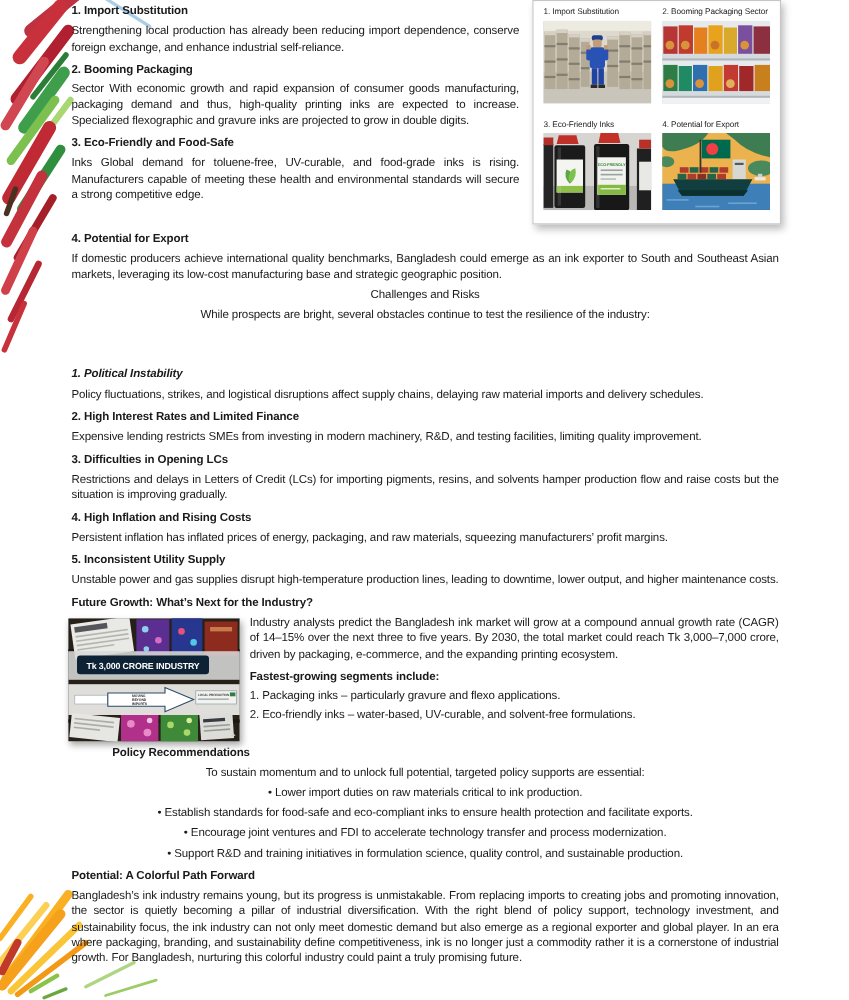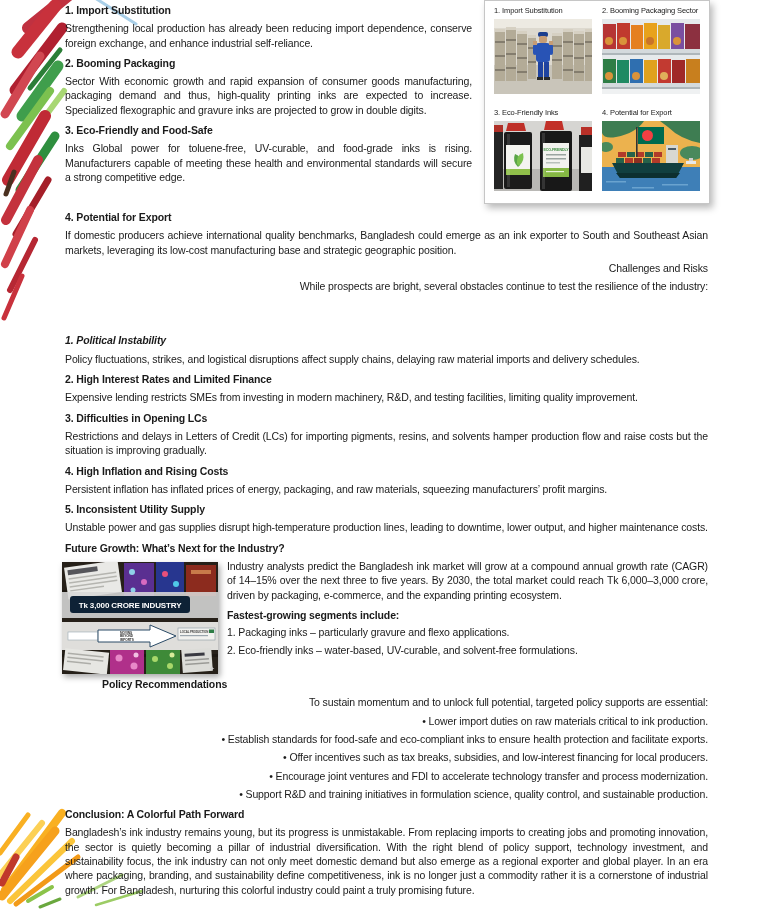--- a/index.html
+++ b/index.html
@@ -4,21 +4,21 @@
 <style>
   html,body{margin:0;padding:0;background:#ffffff;}
   .page{position:relative;width:772px;height:909px;background:#fff;overflow:hidden;
         font-family:"Liberation Sans", sans-serif;color:#1a1a1a;}
   .splash{position:absolute;pointer-events:none;}
   .splash-tl{left:0;top:-6px;}
   .splash-bl{left:0;top:795px;}
   .content{position:absolute;left:65px;top:0;width:643px;padding-top:3px;
            font-size:10.5px;line-height:14.3px;letter-spacing:-0.12px;}
   .content p{margin:4px 0 0;text-align:justify;}
-  .content p.line{text-align:right;}
+  .content p.line{text-align:center;}
   .h{font-weight:bold;margin:6px 0 0;}
   .h.first{margin-top:0;}
   .h.italic{font-style:italic;margin-top:40px;}
   .h.clear-r{clear:right;}
   .h.clear-l{clear:left;padding-left:37px;}
   .seg{margin:3px 0 0 !important;text-align:left;}
   
   .card{float:right;width:226px;box-sizing:border-box;background:#fff;
         border:1px solid #c6c6c6;box-shadow:3px 4px 7px rgba(0,0,0,.28);
         margin:-3px -2px 6px 12px;padding:3px 9px 12px;}
@@ -271,21 +271,21 @@
       </div>
     </div>
 
     <div class="h first">1. Import Substitution</div>
     <p>Strengthening local production has already been reducing import dependence, conserve foreign exchange, and enhance industrial self-reliance.</p>
 
     <div class="h">2. Booming Packaging</div>
     <p>Sector With economic growth and rapid expansion of consumer goods manufacturing, packaging demand and thus, high-quality printing inks are expected to increase. Specialized flexographic and gravure inks are projected to grow in double digits.</p>
 
     <div class="h">3. Eco-Friendly and Food-Safe</div>
-    <p>Inks Global power for toluene-free, UV-curable, and food-grade inks is rising. Manufacturers capable of meeting these health and environmental standards will secure a strong competitive edge.</p>
+    <p>Inks Global demand for toluene-free, UV-curable, and food-grade inks is rising. Manufacturers capable of meeting these health and environmental standards will secure a strong competitive edge.</p>
 
     <div class="h clear-r">4. Potential for Export</div>
     <p>If domestic producers achieve international quality benchmarks, Bangladesh could emerge as an ink exporter to South and Southeast Asian markets, leveraging its low-cost manufacturing base and strategic geographic position.</p>
 
     <p class="line">Challenges and Risks</p>
     <p class="line">While prospects are bright, several obstacles continue to test the resilience of the industry:</p>
 
     <div class="h italic">1. Political Instability</div>
     <p>Policy fluctuations, strikes, and logistical disruptions affect supply chains, delaying raw material imports and delivery schedules.</p>
 
@@ -363,31 +363,30 @@
           <g transform="rotate(-4 134 98)">
             <rect x="120" y="87" width="30" height="23" fill="#dcdcd8"></rect>
             <rect x="123" y="91" width="20" height="3" fill="#3a3a42"></rect>
             <rect x="123" y="97" width="24" height="1.5" fill="#9a9a96"></rect>
             <rect x="123" y="101" width="24" height="1.5" fill="#9a9a96"></rect>
           </g>
         </g>
         <text x="147" y="109" font-size="7" fill="#cfcfcf">✦</text>
       </svg>
 
-      <p>Industry analysts predict the Bangladesh ink market will grow at a compound annual growth rate (CAGR) of 14–15% over the next three to five years. By 2030, the total market could reach Tk 6,000–3,000 crore, driven by packaging, e-commerce, and the expanding printing ecosystem.</p>
+      <p>Industry analysts predict the Bangladesh ink market will grow at a compound annual growth rate (CAGR) of 14–15% over the next three to five years. By 2030, the total market could reach Tk 3,000–7,000 crore, driven by packaging, e-commerce, and the expanding printing ecosystem.</p>
       <div class="h">Fastest-growing segments include:</div>
       <p class="seg">1. Packaging inks – particularly gravure and flexo applications.</p>
       <p class="seg">2. Eco-friendly inks – water-based, UV-curable, and solvent-free formulations.</p>
     </div>
 
     <div class="h clear-l">Policy Recommendations</div>
     <p class="line">To sustain momentum and to unlock full potential, targeted policy supports are essential:</p>
     <p class="line">• Lower import duties on raw materials critical to ink production.</p>
     <p class="line">• Establish standards for food-safe and eco-compliant inks to ensure health protection and facilitate exports.</p>
-    <p class="line">• Offer incentives such as tax breaks, subsidies, and low-interest financing for local producers.</p>
     <p class="line">• Encourage joint ventures and FDI to accelerate technology transfer and process modernization.</p>
     <p class="line">• Support R&amp;D and training initiatives in formulation science, quality control, and sustainable production.</p>
 
-    <div class="h">Conclusion: A Colorful Path Forward</div>
+    <div class="h">Potential: A Colorful Path Forward</div>
     <p>Bangladesh’s ink industry remains young, but its progress is unmistakable. From replacing imports to creating jobs and promoting innovation, the sector is quietly becoming a pillar of industrial diversification. With the right blend of policy support, technology investment, and sustainability focus, the ink industry can not only meet domestic demand but also emerge as a regional exporter and global player. In an era where packaging, branding, and sustainability define competitiveness, ink is no longer just a commodity rather it is a cornerstone of industrial growth. For Bangladesh, nurturing this colorful industry could paint a truly promising future.</p>
 
   </div>
 </div>
 
 </body></html>

